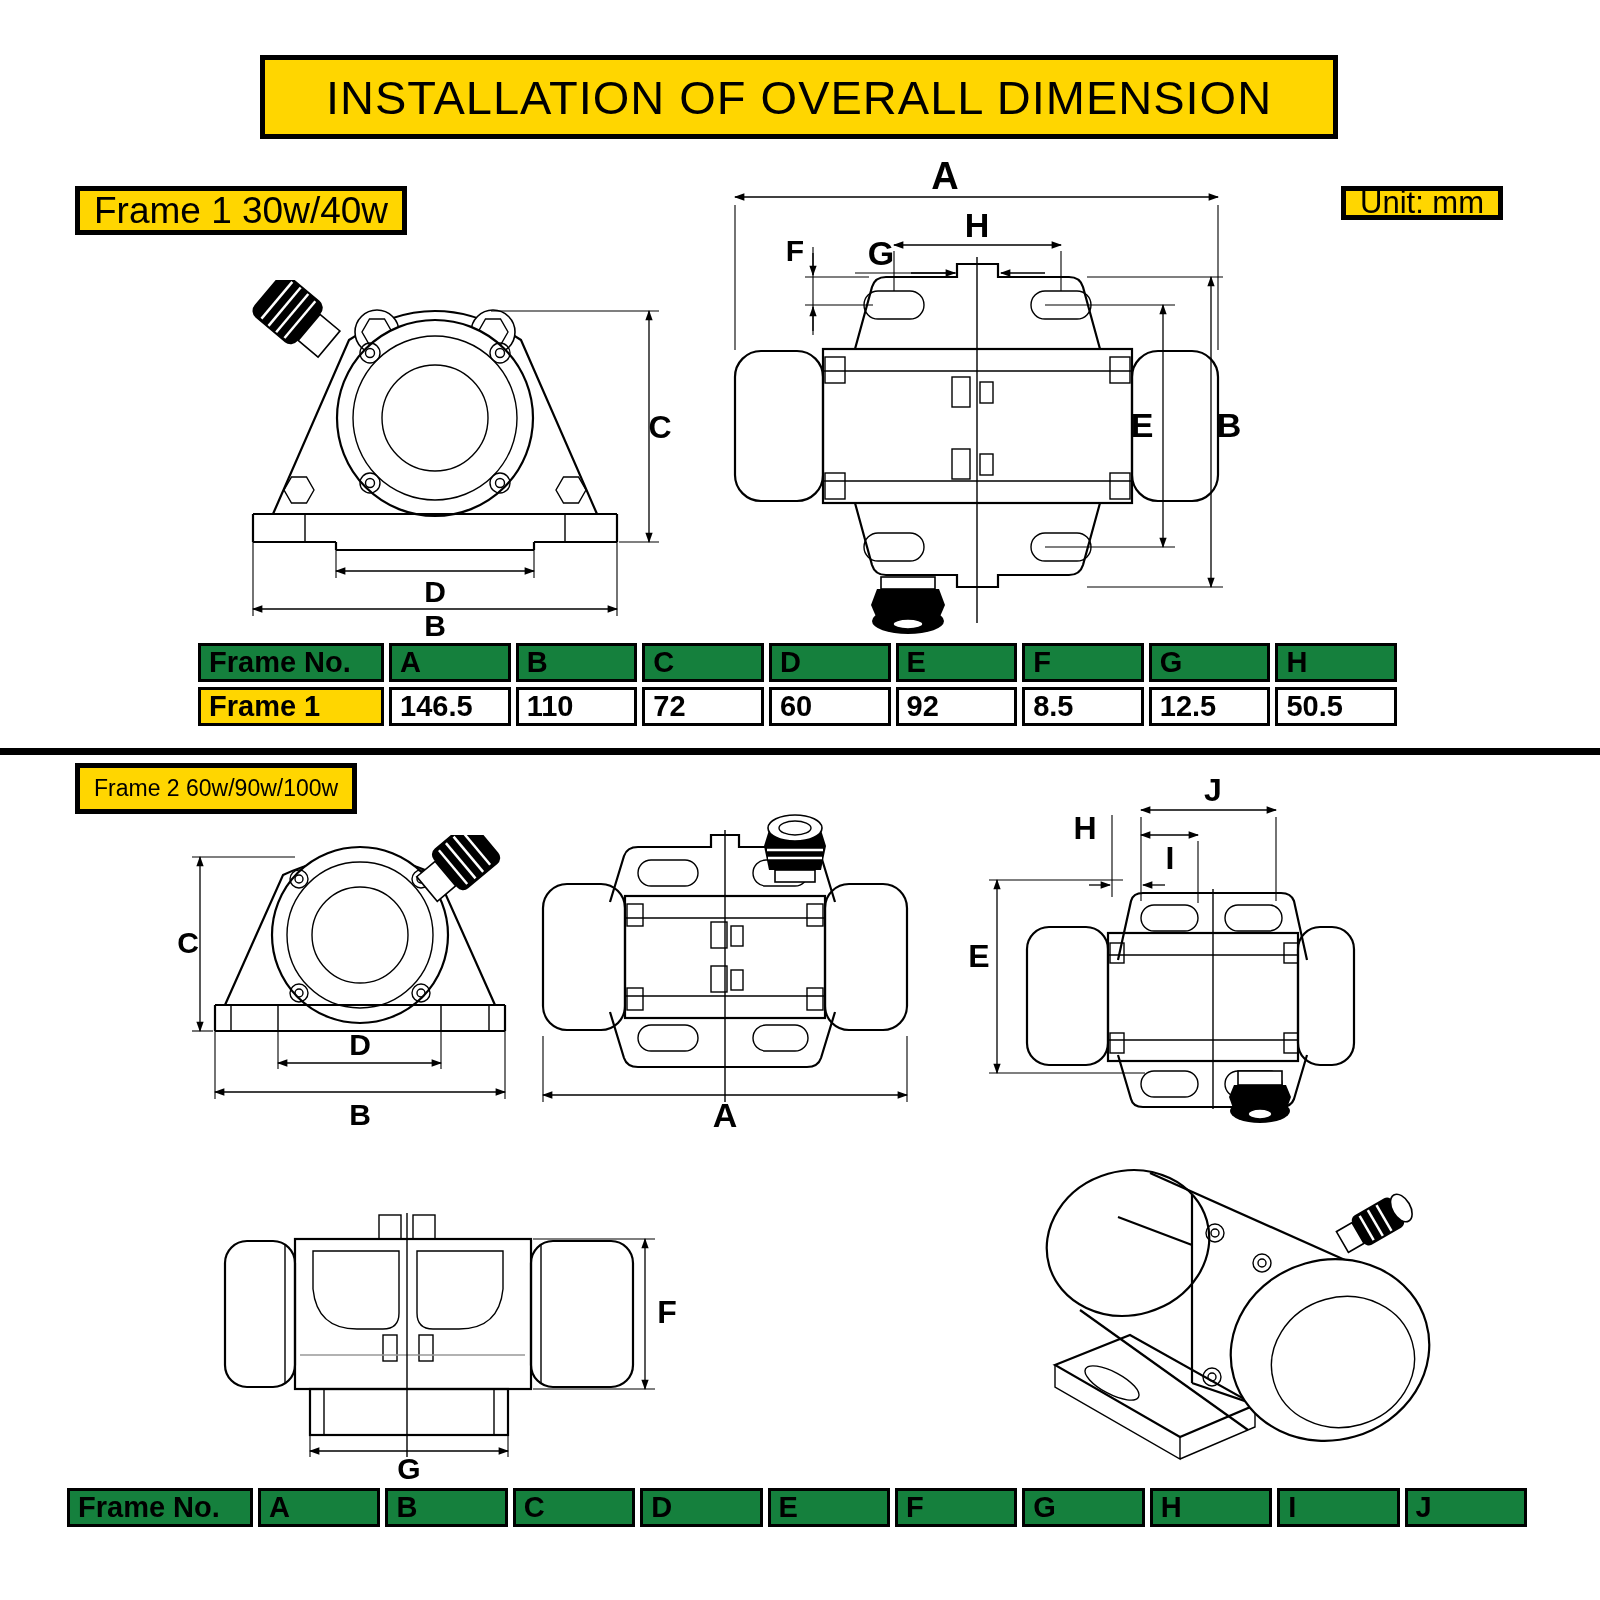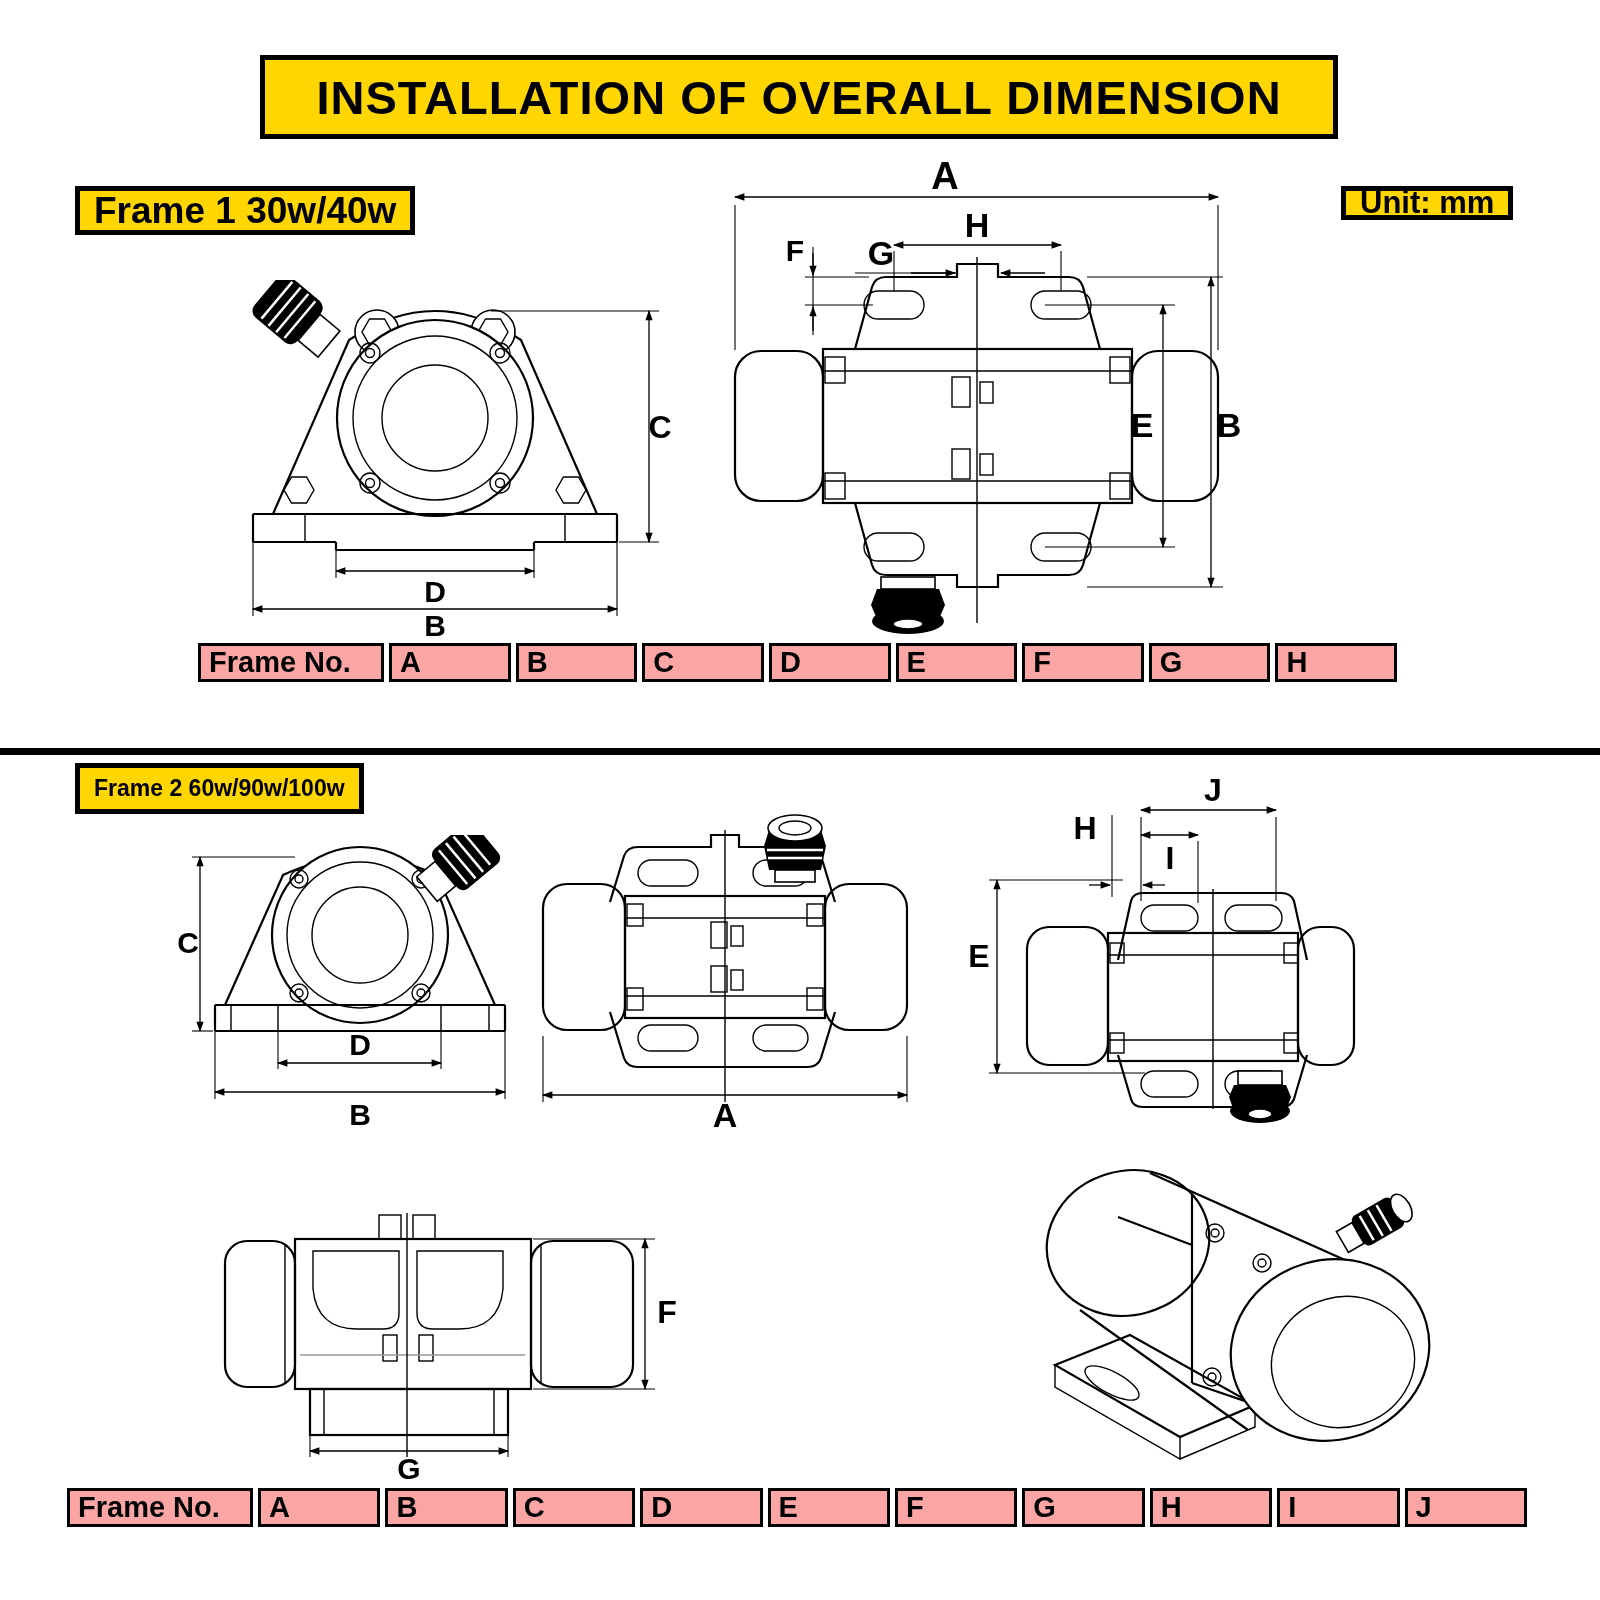--- a/index.html
+++ b/index.html
@@ -1,31 +1,31 @@
 <!DOCTYPE html>
 <html><head>
 <meta charset="utf-8">
 <style>
   html,body{margin:0;padding:0;background:#fff}
   body{font-family:"Liberation Sans",sans-serif;color:#000}
   #canvas{position:relative;width:1600px;height:1600px;background:#ffffff;overflow:hidden}
-  .banner{position:absolute;background:#ffd600;border:5px solid #000;font-weight:bold;
+  .banner{position:absolute;background:#ffd600;border:5px solid #000;font-weight:normal;
           display:flex;align-items:center;justify-content:center;box-sizing:border-box;white-space:nowrap}
   #title-banner{left:260px;top:55px;width:1078px;height:84px;font-size:47px;letter-spacing:1px}
   #frame1-label{left:75px;top:186px;height:49px;padding:0 14px;font-size:37px}
   #unit-label{left:1341px;top:186px;height:34px;padding:0 14px;font-size:31px}
   #frame2-label{left:75px;top:763px;height:51px;padding:0 14px;font-size:23px}
   #divider{position:absolute;left:0;top:748px;width:1600px;height:7px;background:#000}
   svg.drawing{position:absolute}
   
   .dim-table{position:absolute;border-collapse:separate;border-spacing:5px;table-layout:fixed;
              font-weight:bold;font-size:29px}
   .dim-table th,.dim-table td{border:3px solid #000;text-align:left;padding:0 8px;height:33px;
              white-space:nowrap;overflow:hidden}
-  .dim-table th{background:#fca5a5}
+  .dim-table th{background:#15803d}
   .dim-table td{background:#fff}
   .dim-table td.y{background:#ffd600}
   #table1{left:193px;top:638px;width:1209px}
   #table2{left:62px;top:1483px;width:1470px}
   
   .ol{fill:none;stroke:#000;stroke-width:2.2}
   .olf{fill:#fff;stroke:#000;stroke-width:2.2}
   .in{fill:none;stroke:#000;stroke-width:1.4}
   .dim{fill:none;stroke:#000;stroke-width:1.3}
   .ext{fill:none;stroke:#000;stroke-width:1.1}
@@ -186,20 +186,31 @@
       <th>Frame No.</th>
       <th>A</th>
       <th>B</th>
       <th>C</th>
       <th>D</th>
       <th>E</th>
       <th>F</th>
       <th>G</th>
       <th>H</th>
     </tr>
+    <tr>
+      <td class="y">Frame 1</td>
+      <td>146.5</td>
+      <td>110</td>
+      <td>72</td>
+      <td>60</td>
+      <td>92</td>
+      <td>8.5</td>
+      <td>12.5</td>
+      <td>50.5</td>
+    </tr>
   </tbody>
     </table>
 
   <svg class="drawing" style="left:175px;top:835px" width="380" height="300" viewBox="0 0 380 300">
     <defs>
       <marker id="a3" viewBox="0 0 10 10" refX="9" refY="5" markerWidth="10" markerHeight="8" orient="auto-start-reverse">
           <path d="M0,1.5 L10,5 L0,8.5 Z" fill="#000"></path>
         </marker>
     </defs>
     <g>

